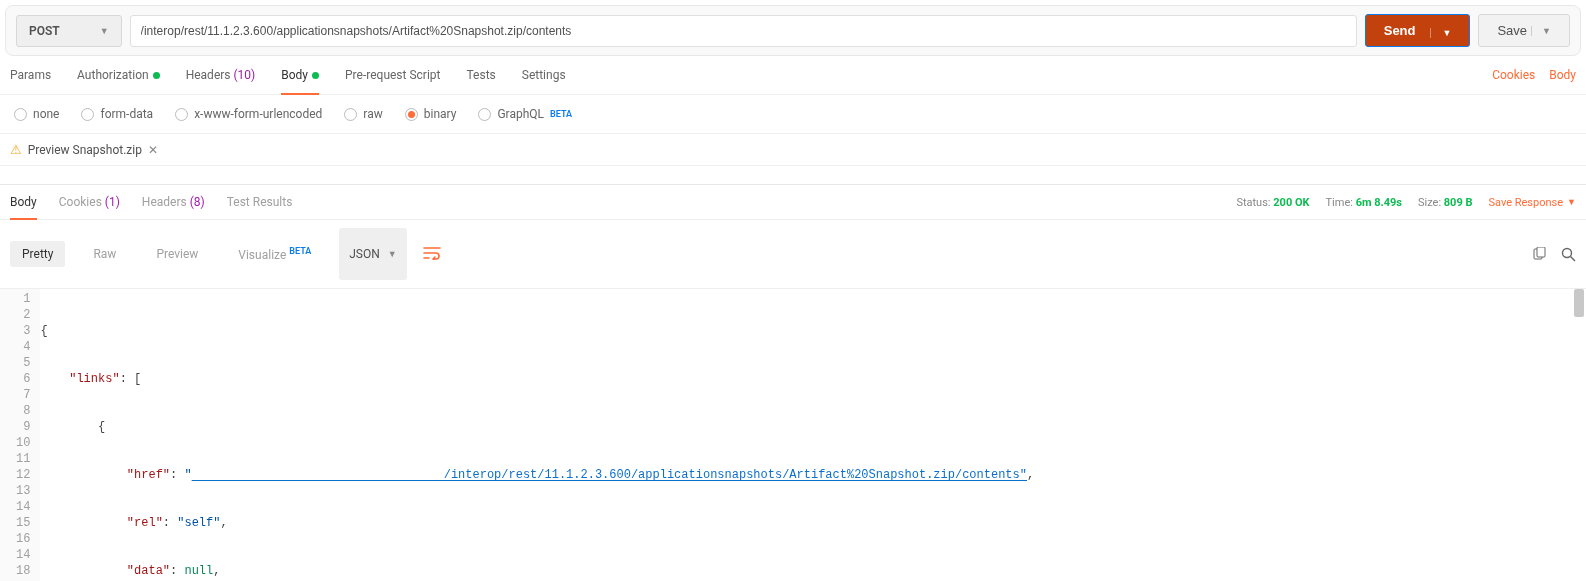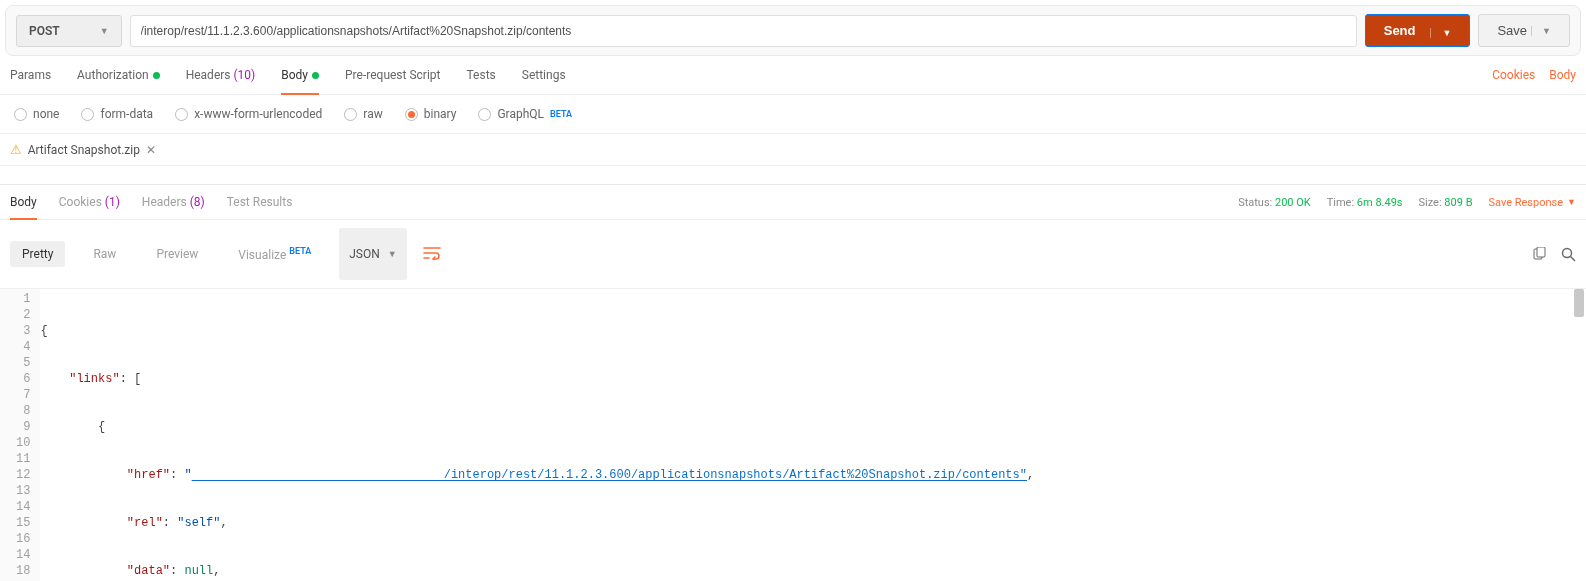--- a/index.html
+++ b/index.html
@@ -31,21 +31,21 @@
 .warn-icon { color: #f5a623; font-size: 13px; }
 .file-name { color: #505050; }
 .close-x { color: #888; cursor: pointer; }
 .resp-tabs-row { display: flex; align-items: center; padding: 0 10px; border-top: 1px solid #e8e8e8; border-bottom: 1px solid #eee; justify-content: space-between; margin-top: 18px; }
 .resp-tabs-left { display: flex; gap: 22px; }
 .resp-tab { padding: 10px 0; cursor: pointer; color: #a0a0a0; position: relative; }
 .resp-tab.active { color: #333; }
 .resp-tab.active::after { content: ''; position: absolute; bottom: -1px; left: 0; right: 0; height: 2px; background: #ff6c37; }
 .resp-meta { display: flex; gap: 16px; align-items: center; font-size: 11px; }
 .resp-meta .k { color: #888; }
-.resp-meta .v { color: #0cbb52; }
+.resp-meta .v { color: #0cbb52; font-weight: bold; }
 .save-resp { color: #ff6c37; cursor: pointer; display: flex; align-items: center; gap: 4px; }
 .save-resp .chev { font-size: 9px; }
 .view-row { display: flex; align-items: center; padding: 8px 10px; gap: 16px; border-bottom: 1px solid #eee; justify-content: space-between; }
 .view-left { display: flex; align-items: center; gap: 16px; }
 .view-btn { padding: 6px 12px; cursor: pointer; color: #a0a0a0; border-radius: 3px; }
 .view-btn.active { background: #efefef; color: #333; }
 .format-select { display: flex; align-items: center; gap: 8px; background: #efefef; padding: 19px 10px; border-radius: 3px; cursor: pointer; }
 .wrap-icon { color: #ff6c37; font-size: 16px; cursor: pointer; }
 .view-right { display: flex; gap: 14px; align-items: center; }
 .copy-icon, .search-icon { width: 15px; height: 15px; cursor: pointer; color: #666; }
@@ -119,21 +119,21 @@
     </div>
   <div class="radio-opt">
       <span class="radio-circle"></span>
       <span>GraphQL</span>
       <span class="beta">BETA</span>
     </div>
 </div>
 
 <div class="file-row">
   <span class="warn-icon">⚠</span>
-  <span class="file-name">Artifact Snapshot.zip</span>
+  <span class="file-name">Preview Snapshot.zip</span>
   <span class="close-x">✕</span>
 </div>
 
 <div class="resp-tabs-row">
   <div class="resp-tabs-left">
     <div class="resp-tab active">Body</div>
     <div class="resp-tab"><span>Cookies</span> <span class="count">(1)</span></div>
     <div class="resp-tab"><span>Headers</span> <span class="count">(8)</span></div>
     <div class="resp-tab">Test Results</div>
   </div>

